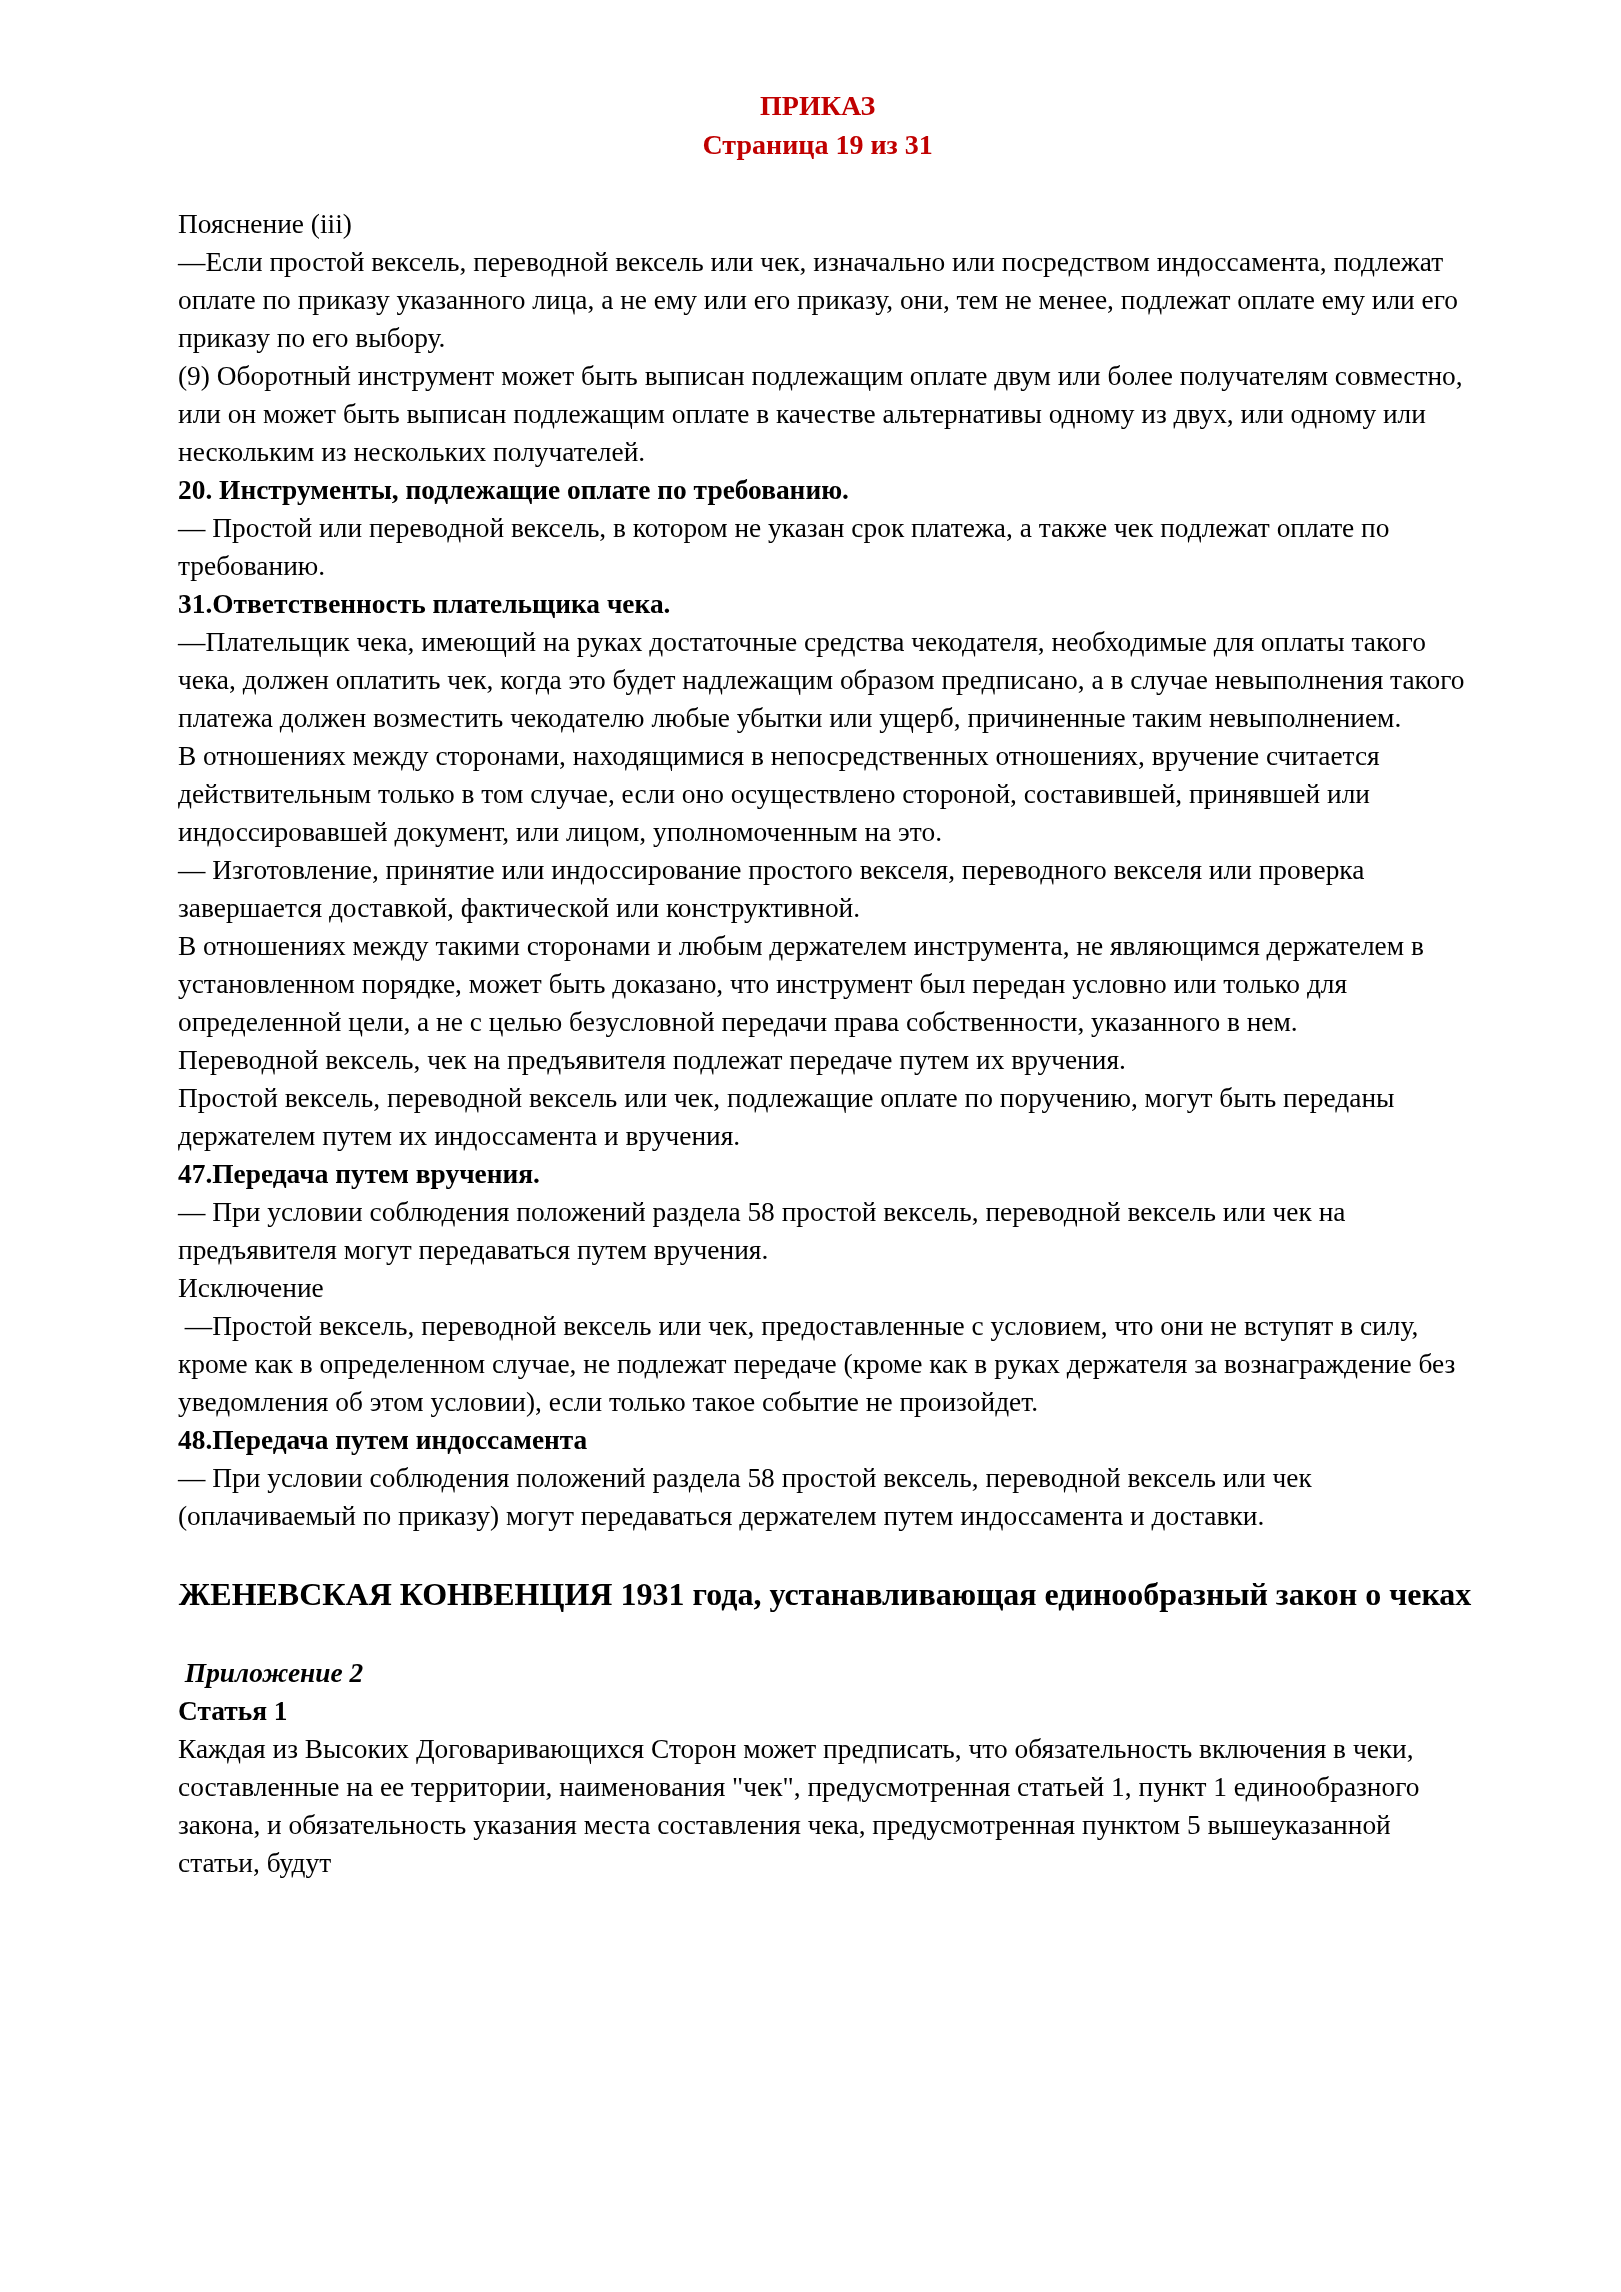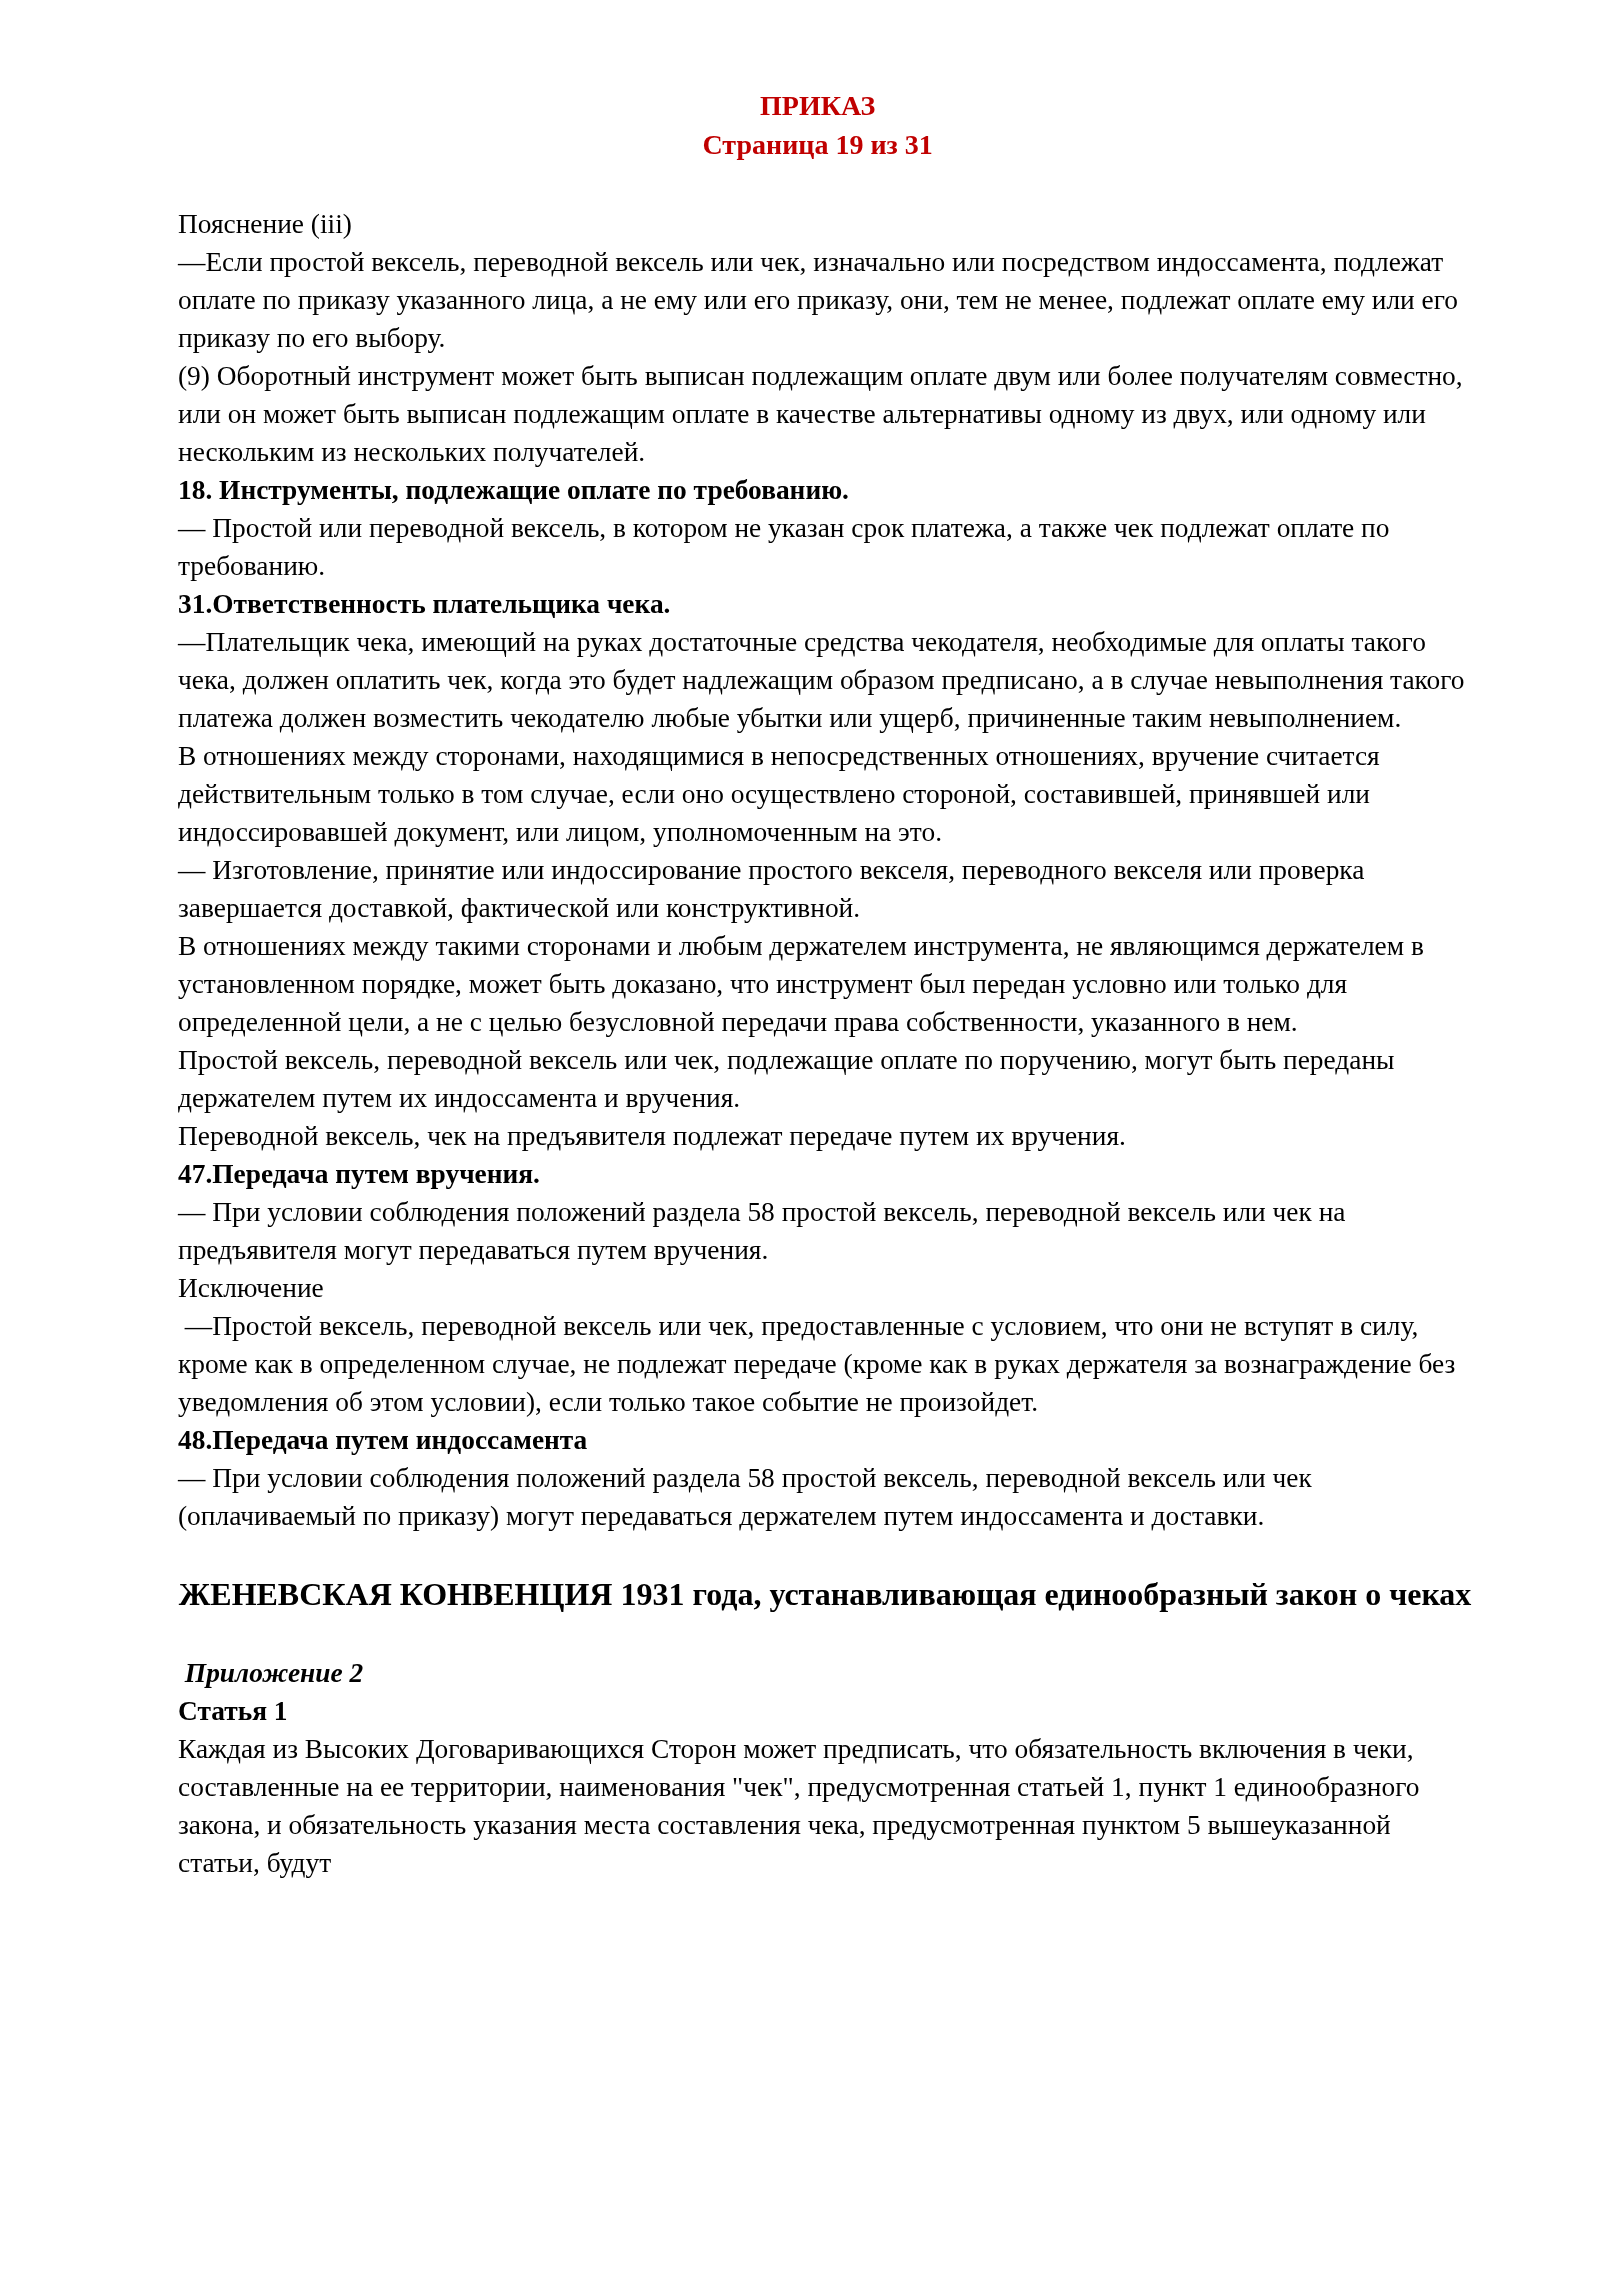--- a/index.html
+++ b/index.html
@@ -61,29 +61,29 @@
 
 <div class="page">
   <header class="doc-header">
     <div class="doc-title" style="color: rgb(192, 0, 0);">ПРИКАЗ</div>
     <div class="doc-page-indicator" style="color: rgb(192, 0, 0);">Страница 19 из 31</div>
   </header>
   <main class="doc-body">
       <p class="block normal">Пояснение (iii)</p>
       <p class="block normal">—Если простой вексель, переводной вексель или чек, изначально или посредством индоссамента, подлежат оплате по приказу указанного лица, а не ему или его приказу, они, тем не менее, подлежат оплате ему или его приказу по его выбору.</p>
       <p class="block normal">(9) Оборотный инструмент может быть выписан подлежащим оплате двум или более получателям совместно, или он может быть выписан подлежащим оплате в качестве альтернативы одному из двух, или одному или нескольким из нескольких получателей.</p>
-      <p class="block bold">18. Инструменты, подлежащие оплате по требованию.</p>
+      <p class="block bold">20. Инструменты, подлежащие оплате по требованию.</p>
       <p class="block normal">— Простой или переводной вексель, в котором не указан срок платежа, а также чек подлежат оплате по требованию.</p>
       <p class="block bold">31.Ответственность плательщика чека.</p>
       <p class="block normal">—Плательщик чека, имеющий на руках достаточные средства чекодателя, необходимые для оплаты такого чека, должен оплатить чек, когда это будет надлежащим образом предписано, а в случае невыполнения такого платежа должен возместить чекодателю любые убытки или ущерб, причиненные таким невыполнением.</p>
       <p class="block normal">В отношениях между сторонами, находящимися в непосредственных отношениях, вручение считается действительным только в том случае, если оно осуществлено стороной, составившей, принявшей или индоссировавшей документ, или лицом, уполномоченным на это.</p>
       <p class="block normal">— Изготовление, принятие или индоссирование простого векселя, переводного векселя или проверка завершается доставкой, фактической или конструктивной.</p>
       <p class="block normal">В отношениях между такими сторонами и любым держателем инструмента, не являющимся держателем в установленном порядке, может быть доказано, что инструмент был передан условно или только для определенной цели, а не с целью безусловной передачи права собственности, указанного в нем.</p>
+      <p class="block normal">Переводной вексель, чек на предъявителя подлежат передаче путем их вручения.</p>
       <p class="block normal">Простой вексель, переводной вексель или чек, подлежащие оплате по поручению, могут быть переданы держателем путем их индоссамента и вручения.</p>
-      <p class="block normal">Переводной вексель, чек на предъявителя подлежат передаче путем их вручения.</p>
       <p class="block bold">47.Передача путем вручения.</p>
       <p class="block normal">— При условии соблюдения положений раздела 58 простой вексель, переводной вексель или чек на предъявителя могут передаваться путем вручения.</p>
       <p class="block normal">Исключение</p>
       <p class="block normal"> —Простой вексель, переводной вексель или чек, предоставленные с условием, что они не вступят в силу, кроме как в определенном случае, не подлежат передаче (кроме как в руках держателя за вознаграждение без уведомления об этом условии), если только такое событие не произойдет.</p>
       <p class="block bold">48.Передача путем индоссамента</p>
       <p class="block normal">— При условии соблюдения положений раздела 58 простой вексель, переводной вексель или чек (оплачиваемый по приказу) могут передаваться держателем путем индоссамента и доставки.</p>
       <p class="block center-bold space-before">ЖЕНЕВСКАЯ КОНВЕНЦИЯ 1931 года, устанавливающая единообразный закон о чеках</p>
       <p class="block bold-italic space-before"> Приложение 2</p>
       <p class="block bold">Статья 1</p>
       <p class="block normal">Каждая из Высоких Договаривающихся Сторон может предписать, что обязательность включения в чеки, составленные на ее территории, наименования "чек", предусмотренная статьей 1, пункт 1 единообразного закона, и обязательность указания места составления чека, предусмотренная пунктом 5 вышеуказанной статьи, будут</p>

